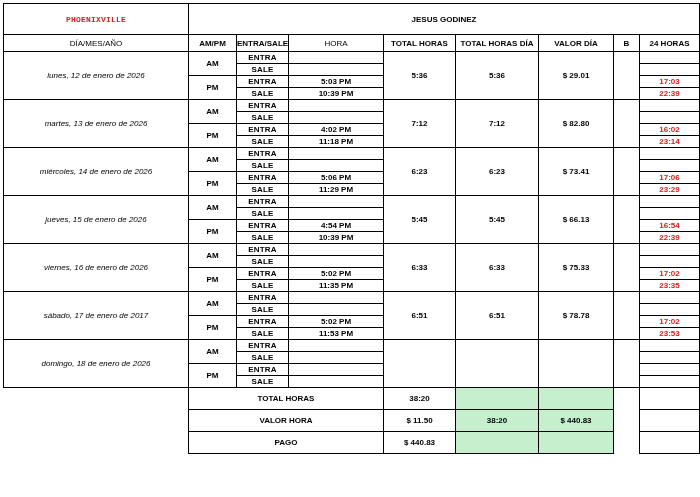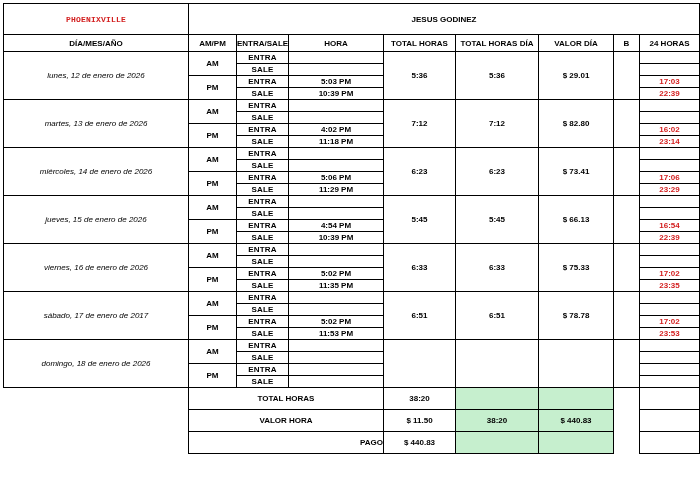--- a/index.html
+++ b/index.html
@@ -45,21 +45,21 @@
     color: #d31f1f;
     font-weight: bold;
     font-size: 14px;
     letter-spacing: 0.2px;
   }
   .title-employee {
     font-weight: bold;
     font-size: 14px;
   }
   .hdr {
-    font-weight: bold;
+    font-weight: normal;
     font-size: 8.5px;
   }
   .hdr-small {
     font-weight: bold;
     font-size: 7.5px;
     margin-left: 34px;
   }
   .day-label {
     font-style: italic;
     font-size: 9px;
@@ -349,21 +349,21 @@
     <td class="noborder"></td>
     <td colspan="3" class="lbl-right" style="height:21px;">VALOR HORA</td>
     <td class="big-total">$ 11.50</td>
     <td class="green big-total">38:20</td>
     <td class="green big-total">$ 440.83</td>
     <td class="noborder"></td>
     <td></td>
   </tr>
   <tr>
     <td class="noborder"></td>
-    <td colspan="3" class="lbl-right" style="height:21px;text-align:right;">PAGO</td>
+    <td colspan="3" class="lbl-right" style="height:21px;">PAGO</td>
     <td class="big-total">$ 440.83</td>
     <td class="green"></td>
     <td class="green"></td>
     <td class="noborder"></td>
     <td></td>
   </tr>
 </tbody>
     </table>
 </div>
 

